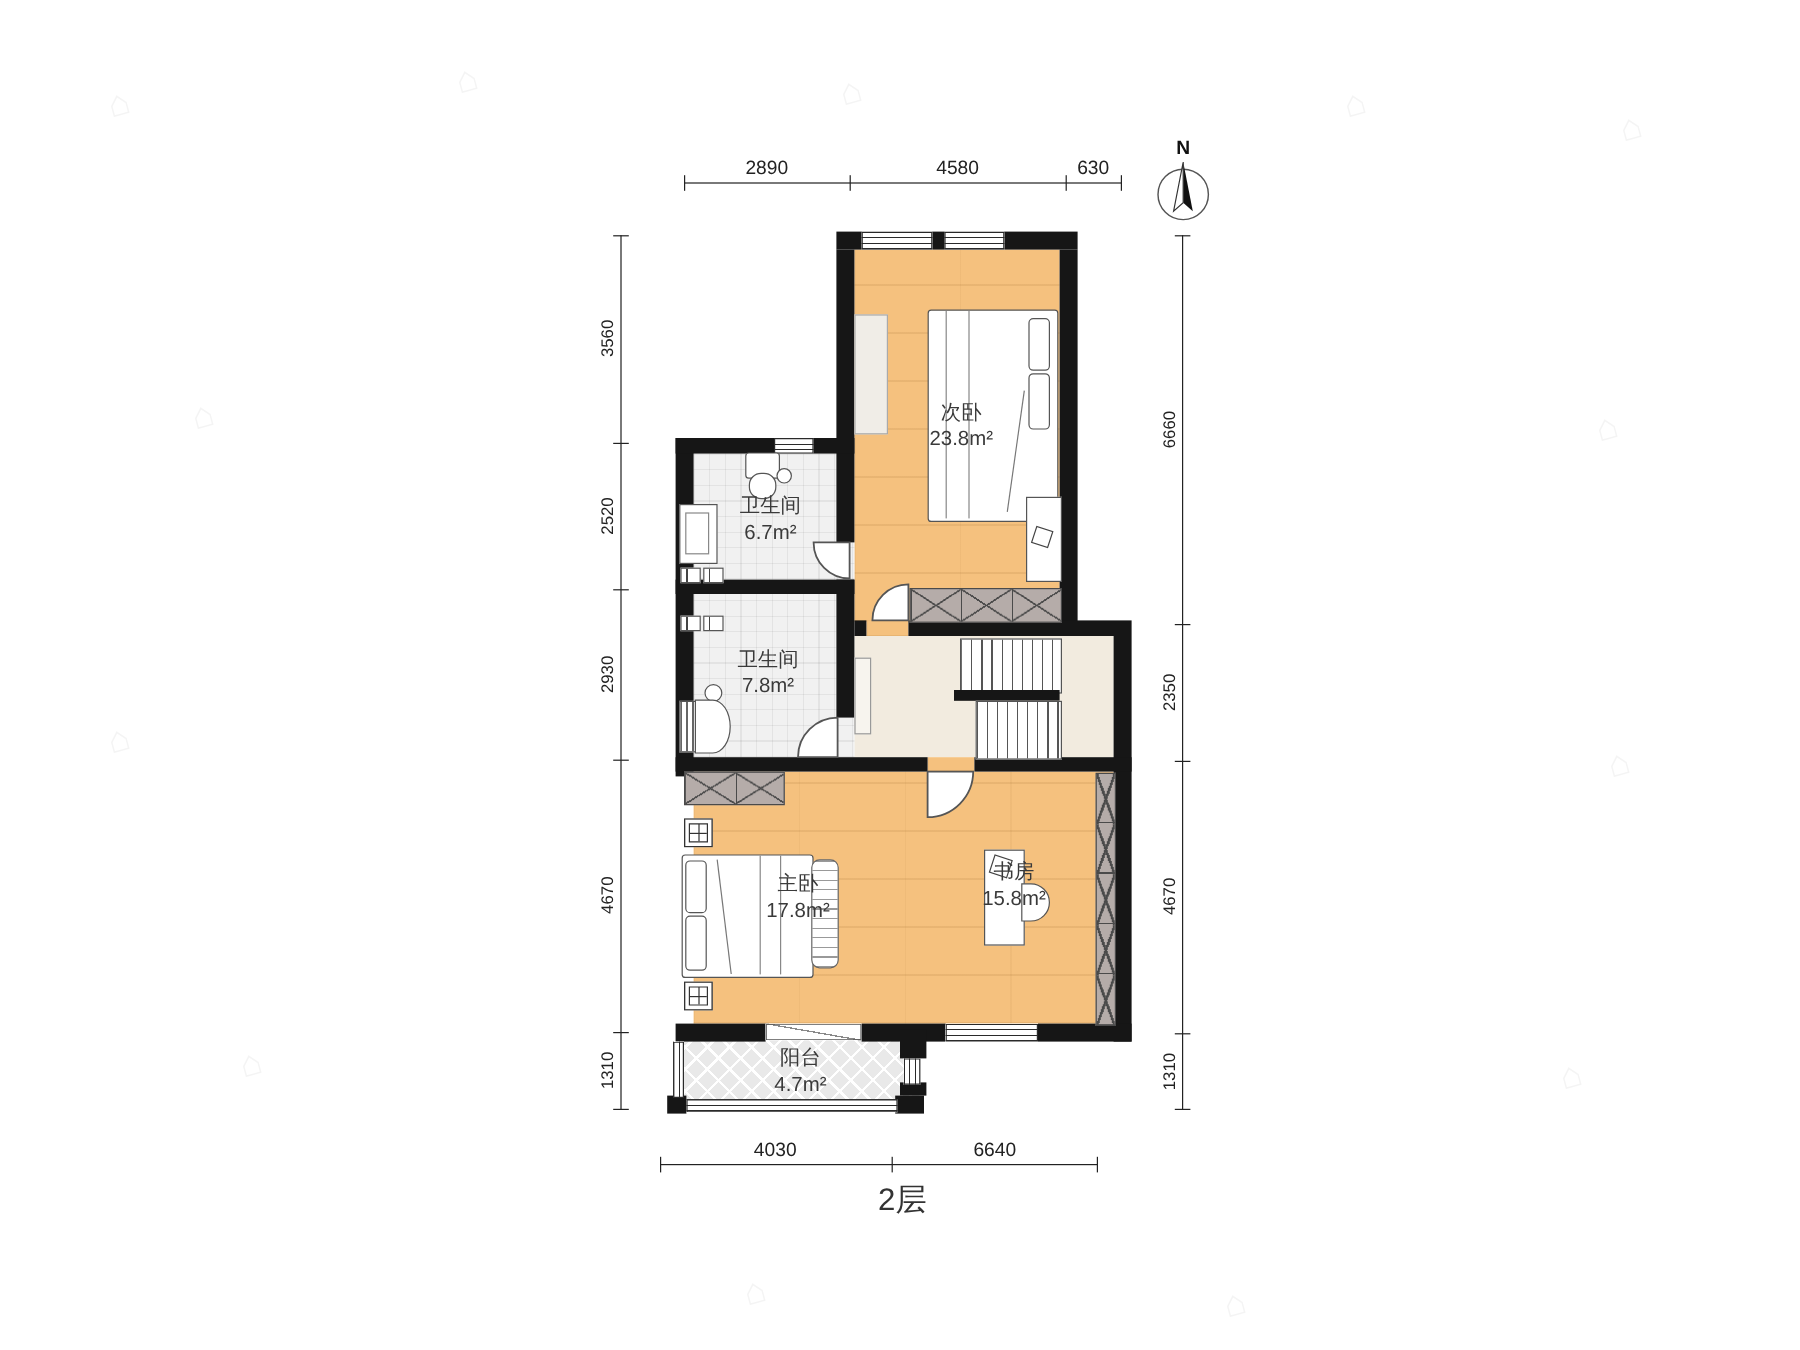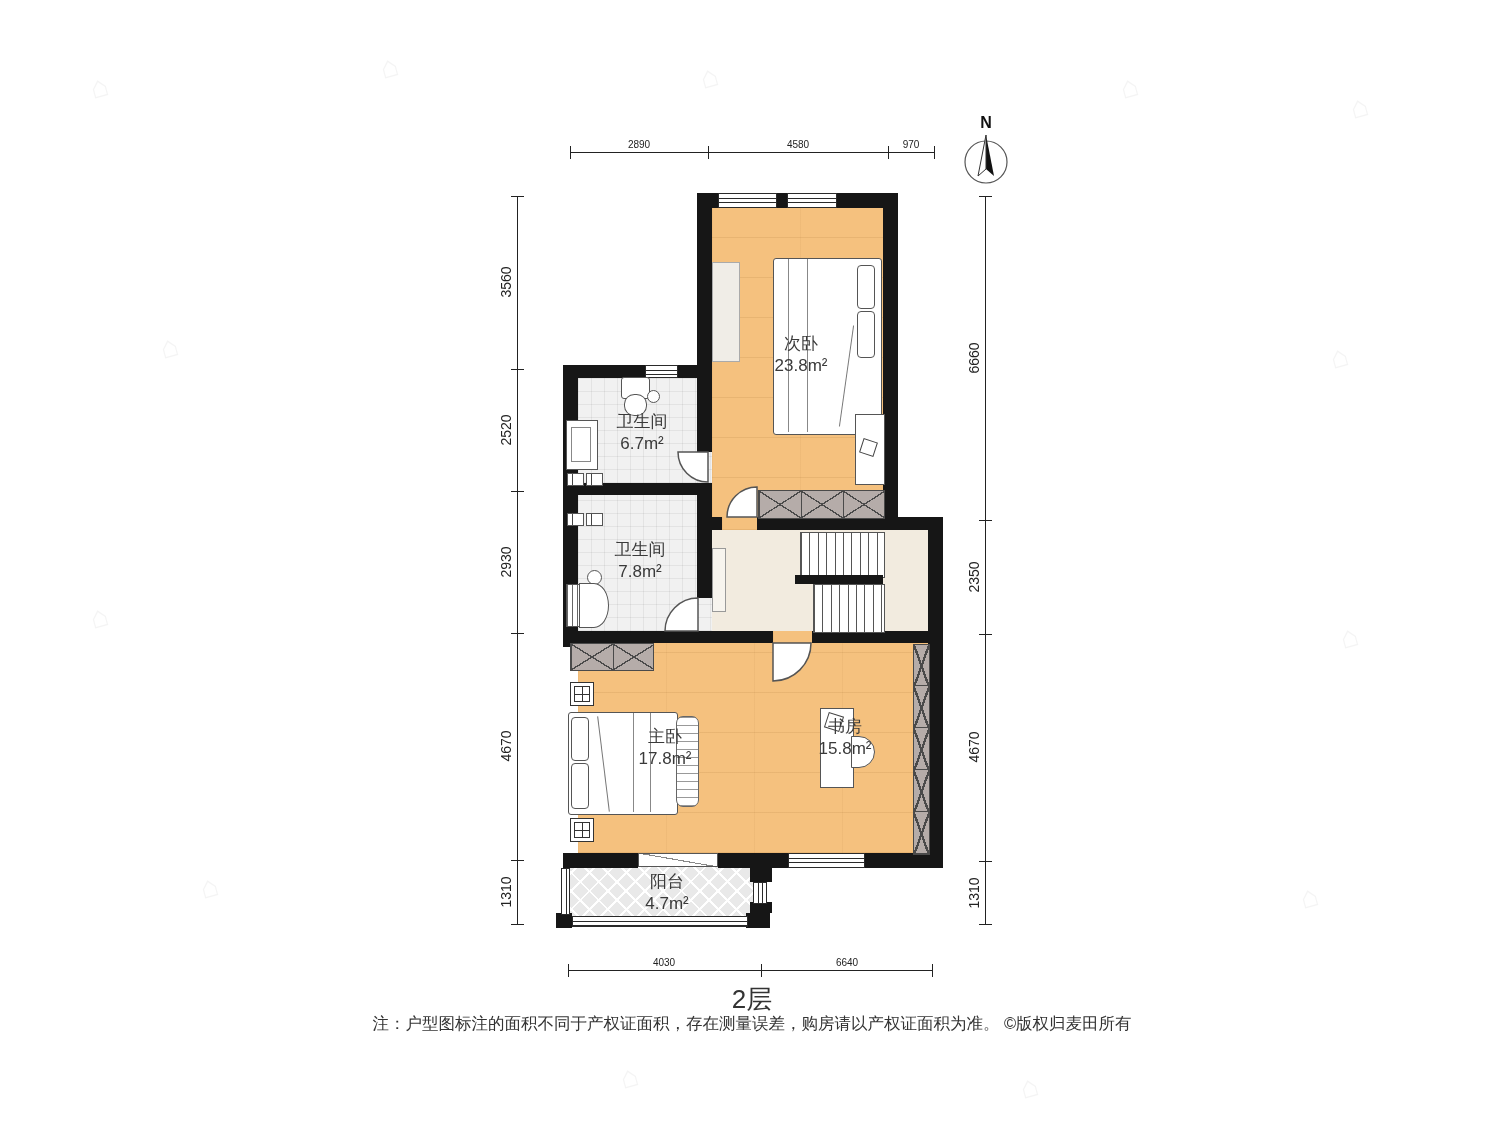--- a/index.html
+++ b/index.html
@@ -42,21 +42,21 @@
         background-image:linear-gradient(#333,#333),linear-gradient(#333,#333);
         background-size:1px 70%,70% 1px;background-position:center;background-repeat:no-repeat;
         box-shadow:inset 0 0 0 3px #fff, inset 0 0 0 4px #333;}
   .rlabel{position:absolute;transform:translateX(-50%);text-align:center;color:#3a3a3a;white-space:nowrap;}
   .rlabel .nm{font-size:17px;line-height:20px;}
   .rlabel .ar{font-size:17px;line-height:24px;}
   .dimline-h{position:absolute;height:1px;background:#222;}
   .dimline-v{position:absolute;width:1px;background:#222;}
   .tick-h{position:absolute;width:1px;height:13px;top:-6px;background:#222;}
   .tick-v{position:absolute;height:1px;width:13px;left:-6px;background:#222;}
-  .dlab{position:absolute;font-size:10px;color:#222;transform:translate(-50%,-100%);padding-bottom:2px;white-space:nowrap;}
+  .dlab{position:absolute;font-size:16px;color:#222;transform:translate(-50%,-100%);padding-bottom:2px;white-space:nowrap;}
   .dlab-r{position:absolute;font-size:14px;color:#222;transform:translate(-50%,-50%) rotate(-90deg);white-space:nowrap;}
   .wm{position:absolute;font-size:30px;color:rgba(150,150,150,.10);transform:rotate(-15deg);}
   .thinline{position:absolute;background:#777;}
   #title{position:absolute;left:752px;top:982px;transform:translateX(-50%);font-size:26px;color:#333;}
   #note{position:absolute;left:752px;top:1013px;transform:translateX(-50%);font-size:16.5px;color:#333;white-space:nowrap;}
 </style>
 </head>
 <body>
 
 <div id="canvas">
@@ -194,24 +194,24 @@
     <div class="ar">4.7m²</div>
   </div>
 
   <div class="dimline-h" style="left:570px;top:152px;width:365px;">
     <div class="tick-h" style="left:0;"></div>
     <div class="tick-h" style="left:138px;"></div>
     <div class="tick-h" style="left:318px;"></div>
     <div class="tick-h" style="left:364px;"></div>
     <div class="dlab" style="left:69px;top:0;">2890</div>
     <div class="dlab" style="left:228px;top:0;">4580</div>
-    <div class="dlab" style="left:341px;top:0;">970</div>
-  </div>
-
-  <div class="dimline-h" style="left:568px;top:970px;width:365px;">
+    <div class="dlab" style="left:341px;top:0;">630</div>
+  </div>
+
+  <div class="dimline-h" style="left:550px;top:970px;width:365px;">
     <div class="tick-h" style="left:0;"></div>
     <div class="tick-h" style="left:193px;"></div>
     <div class="tick-h" style="left:364px;"></div>
     <div class="dlab" style="left:96px;top:0;">4030</div>
     <div class="dlab" style="left:279px;top:0;">6640</div>
   </div>
 
   <div class="dimline-v" style="left:517px;top:196px;height:729px;">
     <div class="tick-v" style="top:0;"></div>
     <div class="tick-v" style="top:173px;"></div>
@@ -239,15 +239,14 @@
   </div>
 
   <svg class="abs" style="left:957px;top:110px;" width="58" height="92" viewBox="0 0 58 92">
     <text x="29" y="18" font-size="16" font-weight="bold" fill="#111" text-anchor="middle">N</text>
     <circle cx="29" cy="52" r="21" fill="none" stroke="#555" stroke-width="1.2"></circle>
     <path d="M29,25 L37,66 L29,59 Z" fill="#111"></path>
     <path d="M29,25 L21,66 L29,59 Z" fill="#fff" stroke="#333" stroke-width="1"></path>
   </svg>
 
   <div id="title">2层</div>
-  <div id="note">注：户型图标注的面积不同于产权证面积，存在测量误差，购房请以产权证面积为准。 ©版权归麦田所有</div>
 
 </div>
 
 </body></html>

